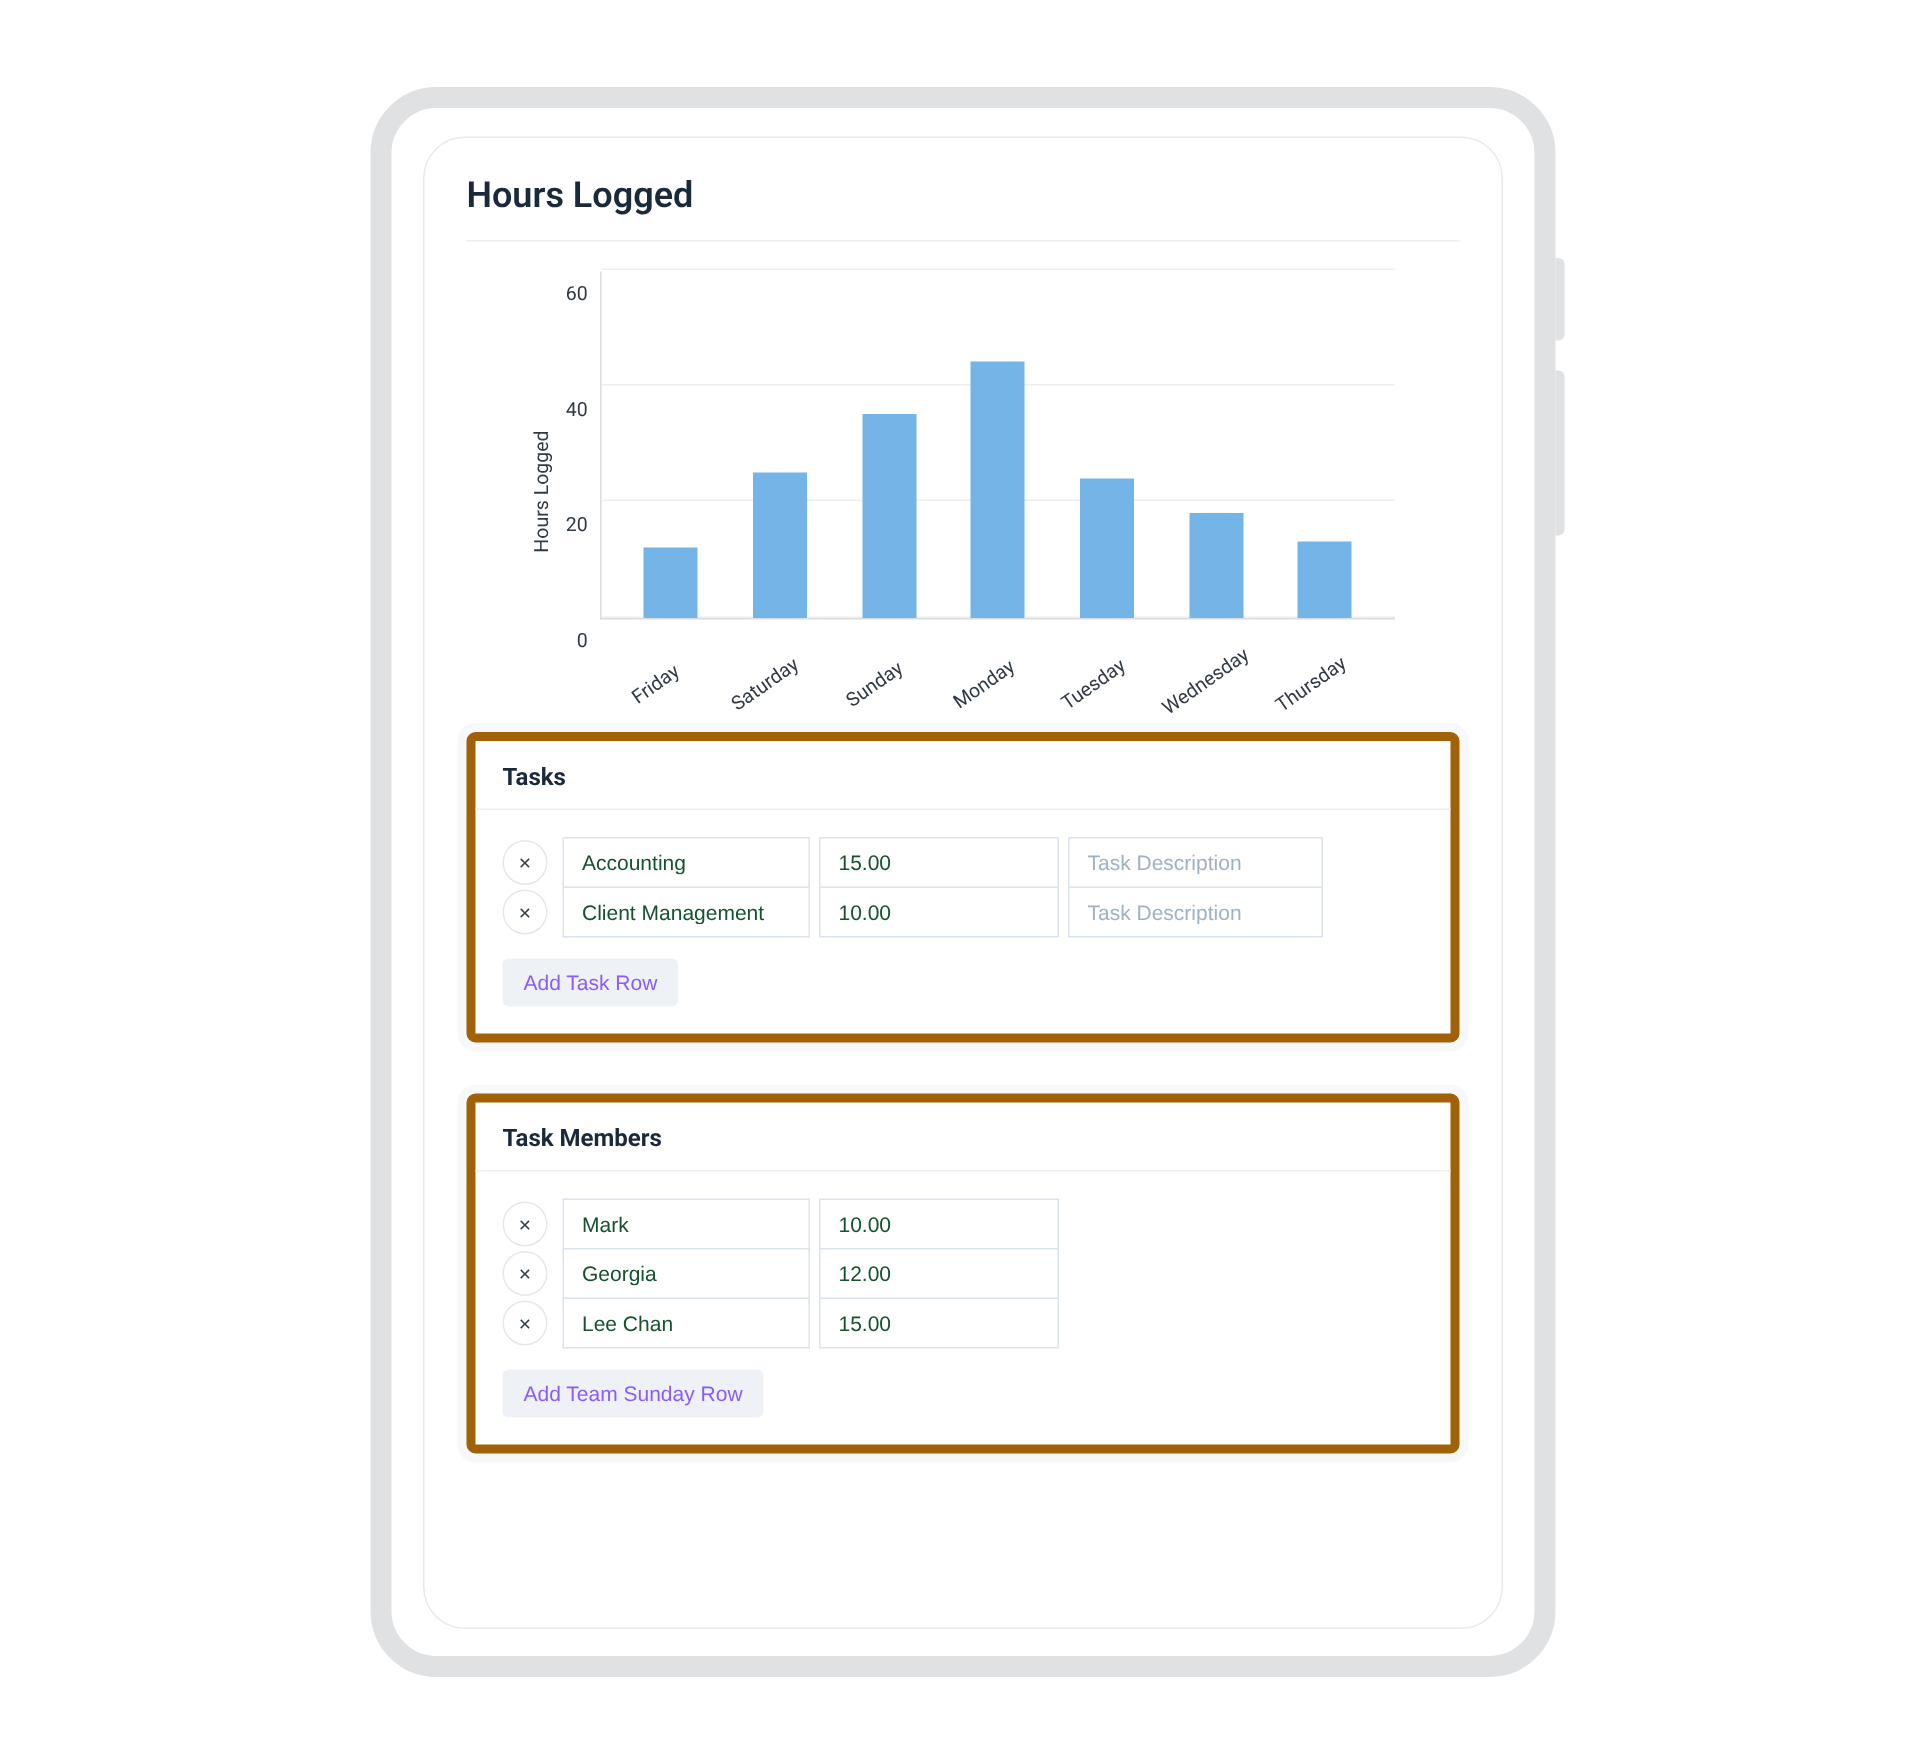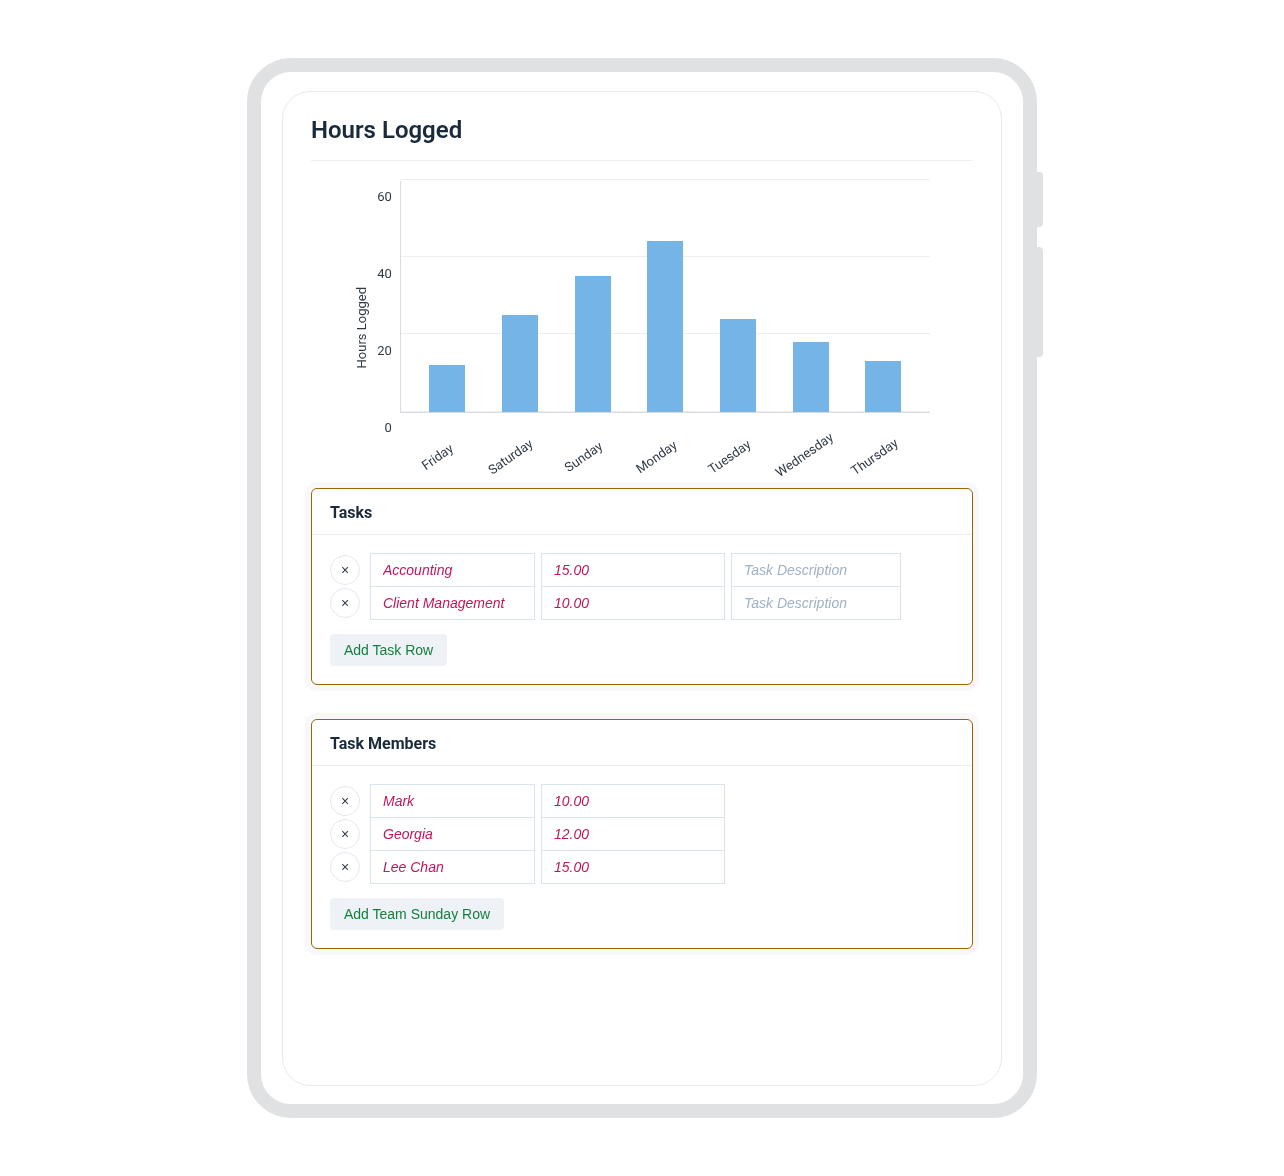--- a/index.html
+++ b/index.html
@@ -156,21 +156,21 @@
     width: 20px; height: 18px;
     background: #74b4e6;
   }
   .legend-label {
     font-size: 16px;
     font-weight: 700;
     color: #2f3a45;
   }
   
   .panel {
-    border: 1px solid #a16207;
+    border: 6px solid #a16207;
     border-radius: 6px;
     background: #ffffff;
     margin-bottom: 34px;
     box-shadow: 0 0 0 6px #f7f8fa;
   }
   .panel-header {
     font-size: 16px;
     font-weight: 700;
     color: #1a2a3a;
     padding: 14px 18px 12px 18px;
@@ -209,36 +209,35 @@
     align-items: center;
     padding: 0 12px;
     font-size: 14px;
     color: #2f3a45;
   }
   .cell input {
     border: none;
     outline: none;
     width: 100%;
     font-size: 14px;
-    color: #be185d;
+    color: #14532d;
     background: transparent;
-    font-style: italic;
   }
   .cell input::placeholder { color: #9fb1c6; }
   .w-name { width: 165px; }
-  .w-hours { width: 184px; }
+  .w-hours { width: 160px; }
   .w-desc { width: 170px; }
   .add-btn {
     margin-top: 14px;
     background: #eef1f5;
     border: none;
     border-radius: 4px;
     padding: 8px 14px;
     font-size: 14px;
-    color: #15803d;
+    color: #8b5cf6;
     cursor: pointer;
   }
 </style>
 </head>
 <body>
 
 <div class="tablet-frame">
   <div class="tablet-button-right-top"></div>
   <div class="tablet-button-right-bottom"></div>
   <div class="screen">

